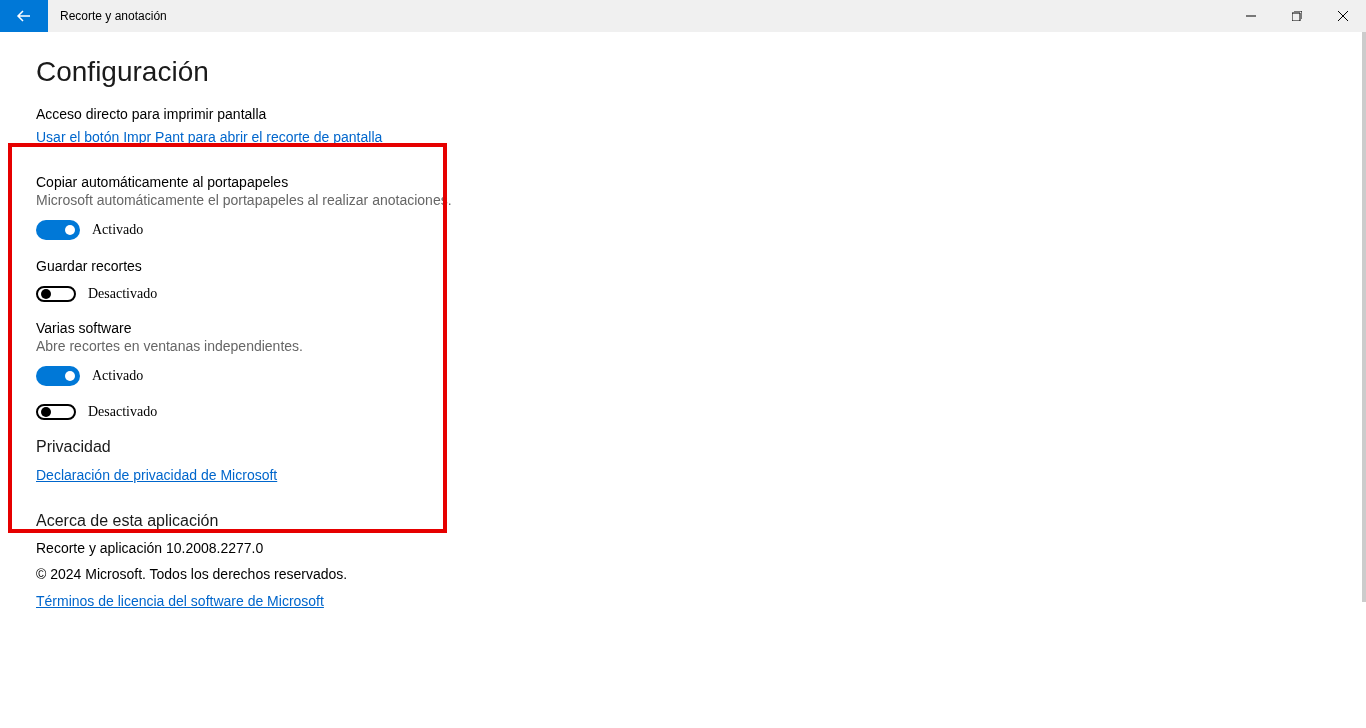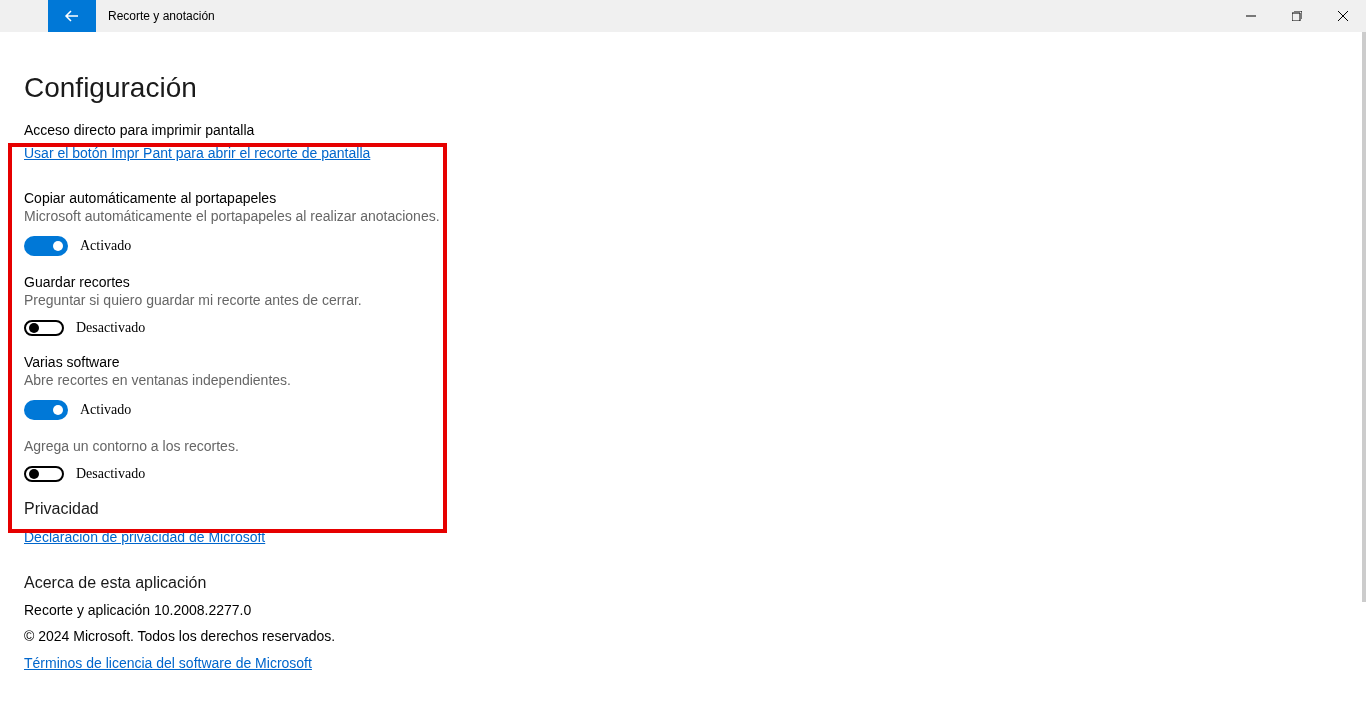--- a/index.html
+++ b/index.html
@@ -9,21 +9,20 @@
     font-family: "Segoe UI", -apple-system, sans-serif;
     background: #ffffff;
     overflow: hidden;
     color: #000;
   }
   .titlebar {
     height: 32px;
     background: #f0f0f0;
     display: flex;
     align-items: center;
-    padding-left: 48px;
   }
   .back-btn {
     width: 48px;
     height: 32px;
     background: #0078d7;
     display: flex;
     align-items: center;
     justify-content: center;
     cursor: pointer;
   }
@@ -41,23 +40,24 @@
     width: 46px;
     height: 32px;
     display: flex;
     align-items: center;
     justify-content: center;
     cursor: pointer;
   }
   .win-btn svg { stroke: #000; stroke-width: 1; fill: none; }
   .content {
     position: relative;
-    padding: 40px 24px 0 24px;
+    padding: 24px 24px 0 24px;
     height: calc(728px - 32px);
     overflow: hidden;
+    margin-left: 12px;
   }
   h1 {
     font-weight: 400;
     font-size: 28px;
     margin: 0 0 18px 0;
     color: #1a1a1a;
   }
   h2 {
     font-weight: 400;
     font-size: 16px;
@@ -187,21 +187,20 @@
       <div class="toggle on">
           <div class="toggle-knob"></div>
         </div>
       <div class="toggle-label">Activado</div>
     </div>
   </div>
 
   
   <div class="section-block">
     <div class="setting-title">Guardar recortes</div>
-    <div class="setting-desc">Preguntar si quiero guardar mi recorte antes de cerrar.</div>
     <div class="toggle-row">
       <div class="toggle off">
           <div class="toggle-knob"></div>
         </div>
       <div class="toggle-label">Desactivado</div>
     </div>
   </div>
 
   
   <div class="section-block">
@@ -210,21 +209,20 @@
     <div class="toggle-row">
       <div class="toggle on">
           <div class="toggle-knob"></div>
         </div>
       <div class="toggle-label">Activado</div>
     </div>
   </div>
 
   
   <div class="section-block">
-    <div class="setting-desc">Agrega un contorno a los recortes.</div>
     <div class="toggle-row">
       <div class="toggle off">
           <div class="toggle-knob"></div>
         </div>
       <div class="toggle-label">Desactivado</div>
     </div>
   </div>
 
   <h2>Privacidad</h2>
   <span class="link">Declaración de privacidad de Microsoft</span>

